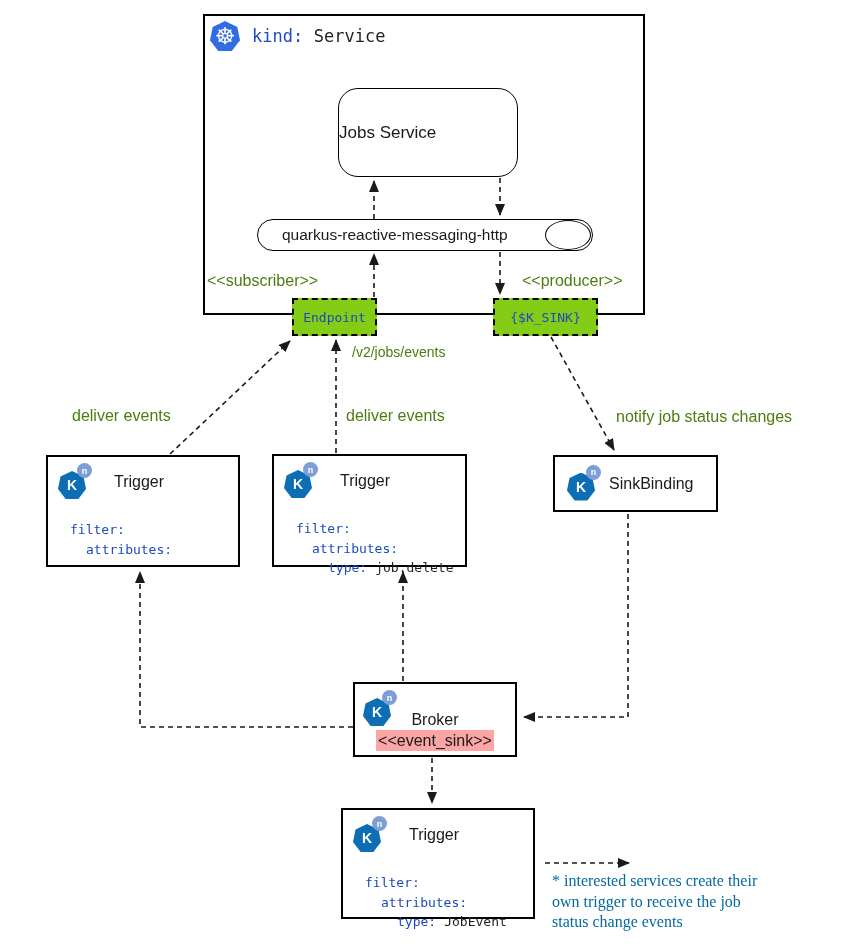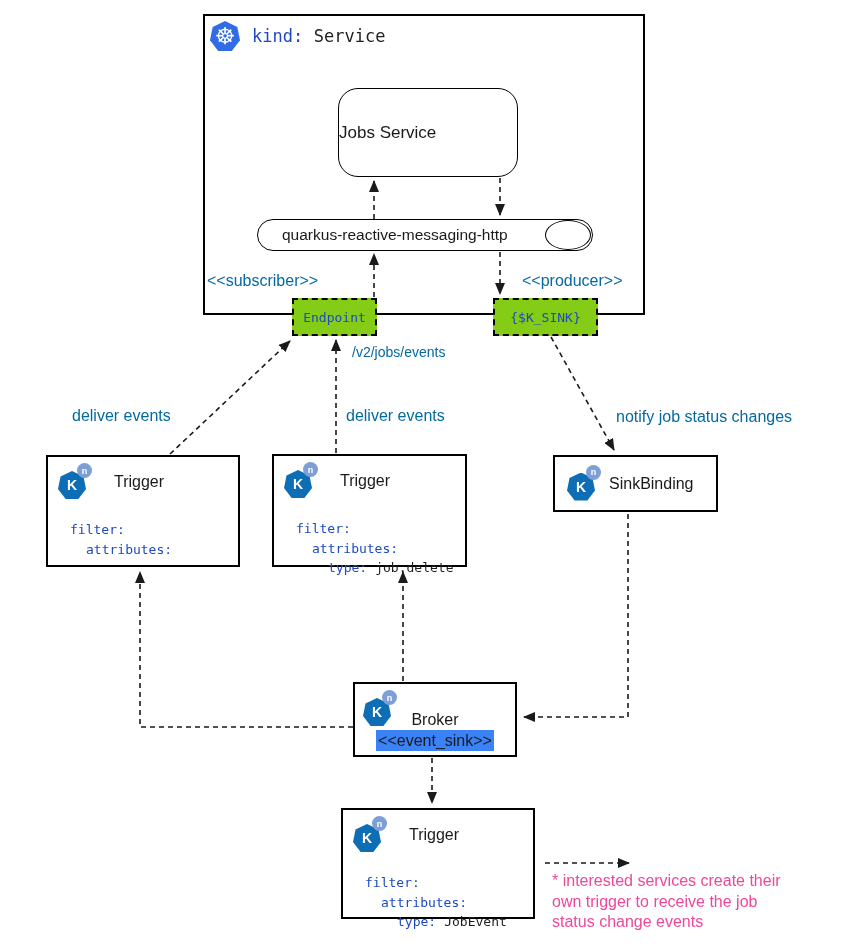--- a/index.html
+++ b/index.html
@@ -1,20 +1,20 @@
 <!DOCTYPE html>
 <html><head>
 <meta charset="utf-8">
 <style>
   html,body{margin:0;padding:0;background:#fff;}
   .canvas{position:relative;width:864px;height:946px;background:#ffffff;
           font-family:"Liberation Sans",sans-serif;color:#1a1a1a;overflow:hidden;}
   .box{position:absolute;border:2px solid #000;background:#fff;box-sizing:border-box;}
   .thin{border-width:1.6px;}
-  .lbl{position:absolute;white-space:nowrap;font-size:16px;color:#0369a1;background:#fff;}
+  .lbl{position:absolute;white-space:nowrap;font-size:16px;color:#4d7c0f;background:#fff;}
   .mono{font-family:"DejaVu Sans Mono","Liberation Mono",monospace;}
   .key{color:#1d4ac2;}
   .val{color:#1f1f1f;margin-left:0.62em;}
   
   .kind-head{position:absolute;left:210px;top:21px;display:flex;align-items:center;}
   .k8s-icon{width:30px;height:30px;background:#326CE5;color:#fff;display:flex;align-items:center;
             justify-content:center;font-size:23px;line-height:1;
             clip-path:polygon(50% 0%,90.97% 19.87%,100% 63.87%,72.7% 100%,27.3% 100%,0% 63.87%,9.03% 19.87%);}
   .kind-text{margin-left:12px;font-size:17px;}
   
@@ -38,23 +38,23 @@
   .t-head{position:absolute;left:10px;top:8px;display:flex;align-items:center;}
   .t-title{margin-left:22px;font-size:16px;}
   .t-yaml{position:absolute;left:0;top:47px;font-family:"DejaVu Sans Mono","Liberation Mono",monospace;
           font-size:13px;line-height:19.5px;}
   .yl1{padding-left:22px;margin-top:16px;} .yl2{padding-left:38px;} .yl3{padding-left:54px;}
   
   .sb{display:flex;align-items:center;padding-left:12px;font-size:16px;}
   .sb-title{margin-left:8px;}
   
   .b-body{padding-top:25px;text-align:center;font-size:16px;line-height:21px;}
-  .b-st{background:#3b82f6;display:inline-block;padding:0 2px;}
+  .b-st{background:#fca5a5;display:inline-block;padding:0 2px;}
   
-  .note{position:absolute;left:552px;top:871px;font-size:16px;line-height:20.5px;color:#ec4899;}
+  .note{position:absolute;left:552px;top:871px;font-size:16px;line-height:20.5px;color:#0369a1;font-family:Liberation Serif, serif;}
   svg.wires{position:absolute;left:0;top:0;pointer-events:none;z-index:6;}
 </style>
 </head>
 <body>
 
 <div class="canvas">
 
   <div class="box" style="left:203px;top:14px;width:442px;height:301px;"></div>
 
   <div class="kind-head">

